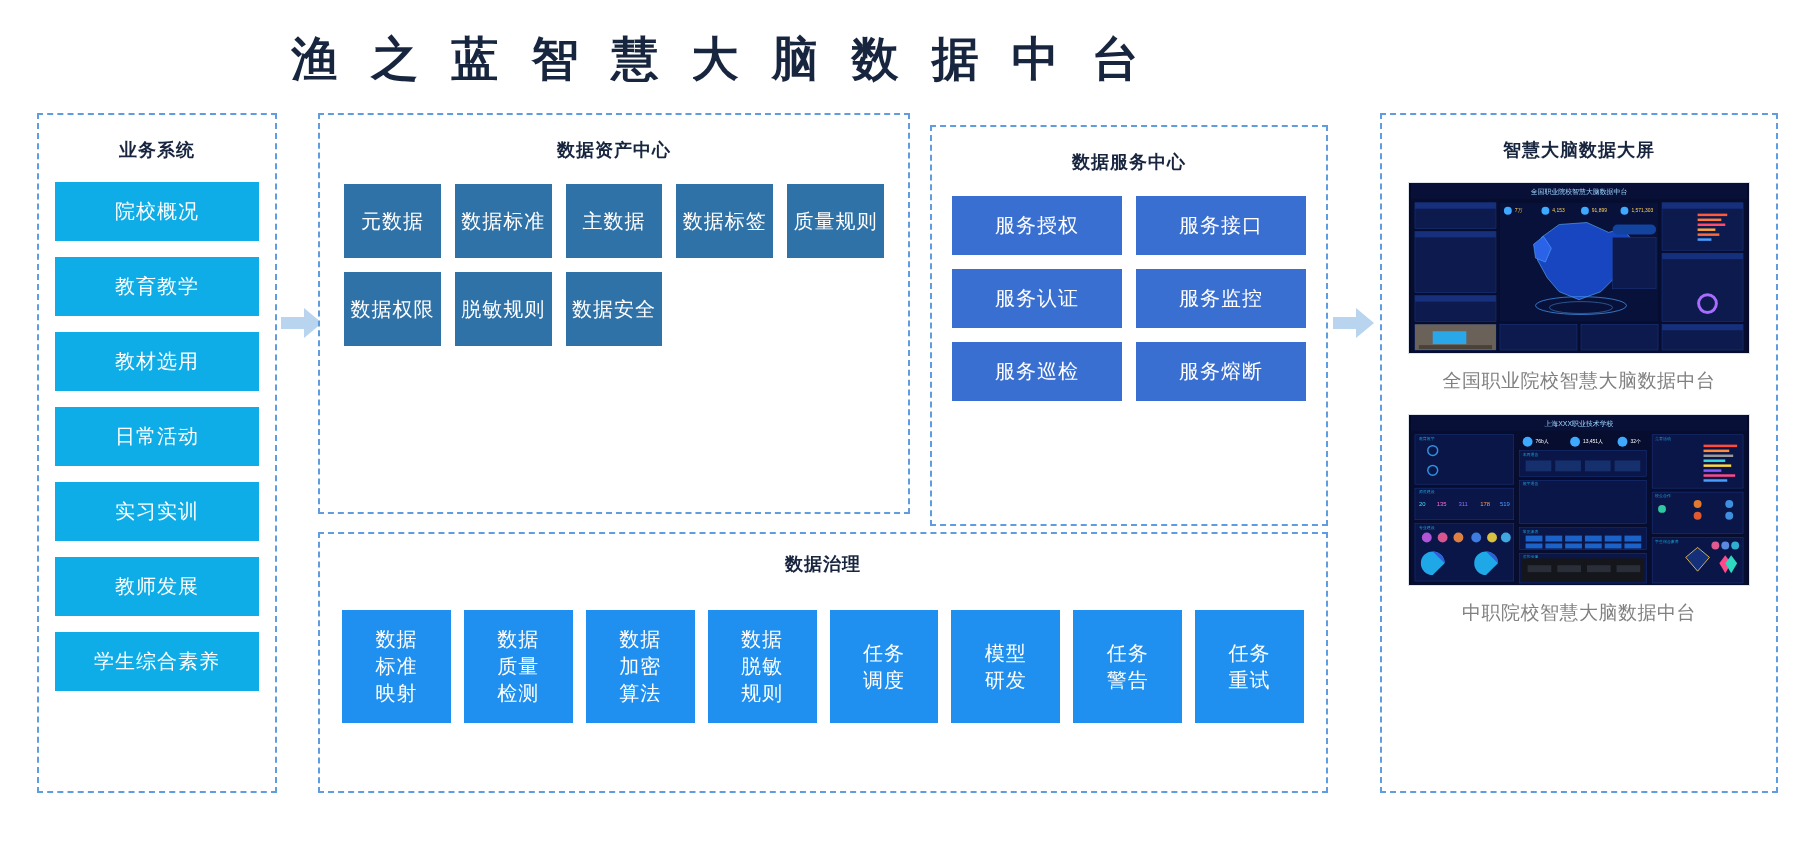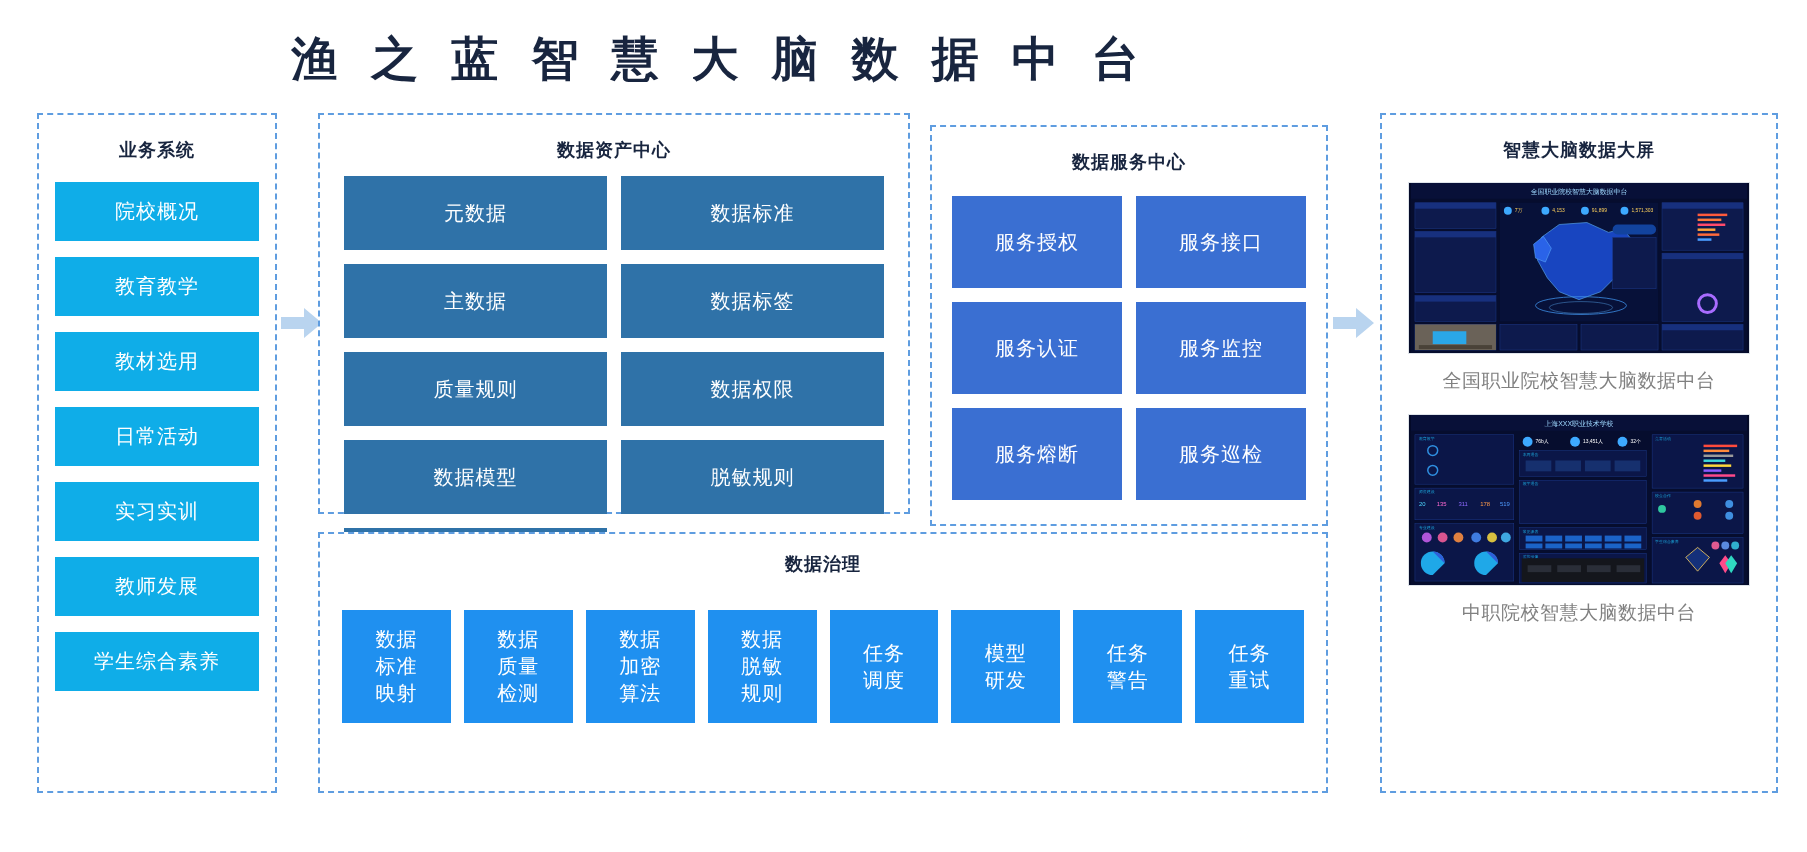--- a/index.html
+++ b/index.html
@@ -83,24 +83,24 @@
   
   #panel-asset {
     left: 318px;
     top: 0;
     width: 592px;
     height: 401px;
   }
   #panel-asset .panel-title { margin-top: 23px; }
 
   .asset-grid {
-    margin-top: 14px;
+    margin-top: 22px;
     padding: 0 24px;
     display: grid;
-    grid-template-columns: repeat(2, 1fr);
+    grid-template-columns: repeat(5, 1fr);
     gap: 14px 14px;
   }
   .asset-item {
     height: 74px;
     background: #2f72a8;
     color: #ffffff;
     font-size: 20px;
     display: flex;
     align-items: center;
     justify-content: center;
@@ -118,21 +118,21 @@
   #panel-service .panel-title { margin-top: 23px; }
 
   .service-grid {
     margin-top: 22px;
     padding: 0 20px;
     display: grid;
     grid-template-columns: repeat(2, 1fr);
     gap: 14px 14px;
   }
   .service-item {
-    height: 92px;
+    height: 59px;
     background: #3a6fd2;
     color: #ffffff;
     font-size: 20px;
     display: flex;
     align-items: center;
     justify-content: center;
     letter-spacing: 1px;
     cursor: pointer;
   }
 
@@ -234,35 +234,34 @@
 
   <div class="panel" id="panel-asset">
     <div class="panel-title">数据资产中心</div>
     <div class="asset-grid">
       <div class="asset-item">元数据</div>
       <div class="asset-item">数据标准</div>
       <div class="asset-item">主数据</div>
       <div class="asset-item">数据标签</div>
       <div class="asset-item">质量规则</div>
       <div class="asset-item">数据权限</div>
-      <div class="asset-item">数据模型</div>
       <div class="asset-item">脱敏规则</div>
       <div class="asset-item">数据安全</div>
     </div>
   </div>
 
   <div class="panel" id="panel-service">
     <div class="panel-title">数据服务中心</div>
     <div class="service-grid">
       <div class="service-item">服务授权</div>
       <div class="service-item">服务接口</div>
       <div class="service-item">服务认证</div>
       <div class="service-item">服务监控</div>
+      <div class="service-item">服务巡检</div>
       <div class="service-item">服务熔断</div>
-      <div class="service-item">服务巡检</div>
     </div>
   </div>
 
   <div class="panel" id="panel-governance">
     <div class="panel-title">数据治理</div>
     <div class="gov-row">
       <div class="gov-item">
           <span>
         <span>数据</span><br>
         <span>标准</span><br>

